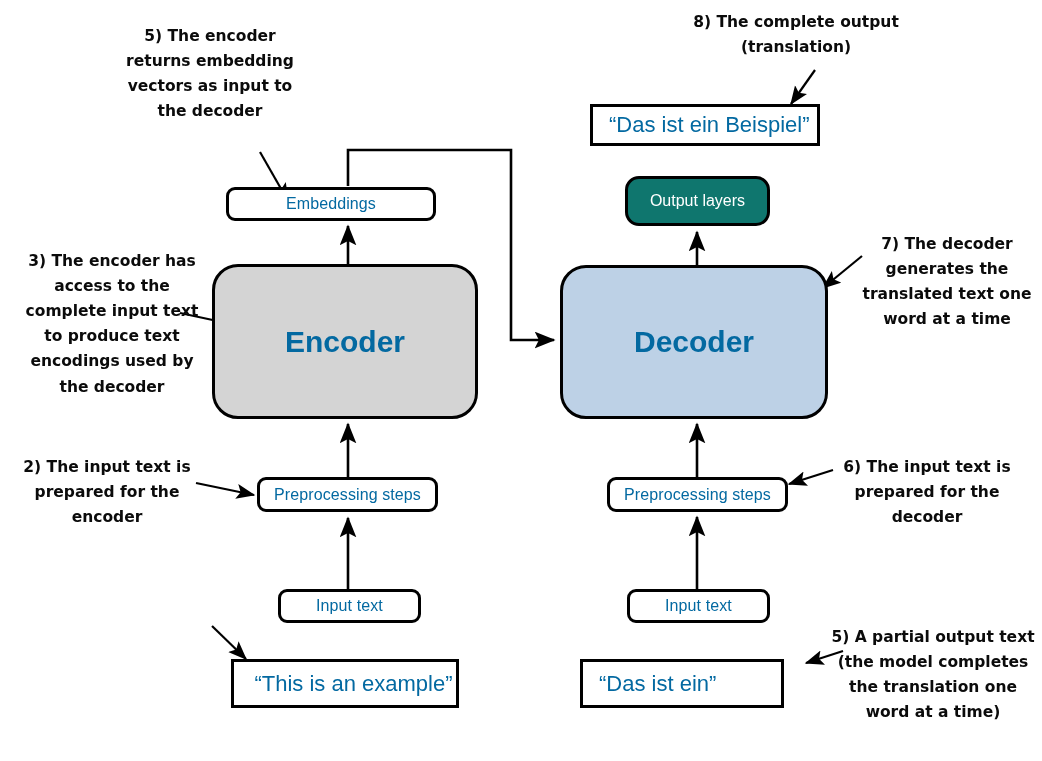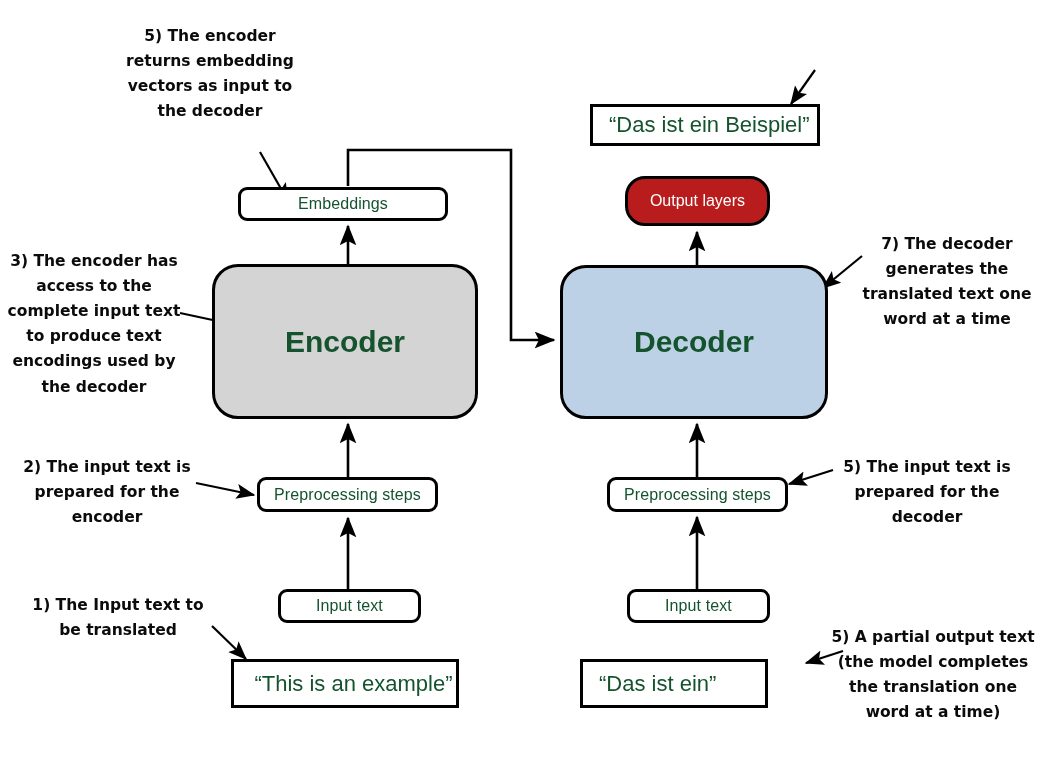--- a/index.html
+++ b/index.html
@@ -25,41 +25,41 @@
     height: 761px;
     pointer-events: none;
   }
   
   .node {
     position: absolute;
     box-sizing: border-box;
     display: flex;
     align-items: center;
     justify-content: center;
-    color: #14532d;
+    color: #0369a1;
     background: #ffffff;
   }
   .pill {
     border: 3px solid #000000;
     border-radius: 9px;
     font-size: 16px;
     letter-spacing: 0.1px;
   }
   .bigblock {
     border: 3px solid #000000;
     border-radius: 26px;
     font-size: 30px;
     font-weight: bold;
   }
   .encoder-block { background: #d4d4d4; }
   .decoder-block { background: #bdd1e6; }
   .outputs-block {
     border: 3px solid #000000;
-    border-radius: 20px;
-    background: #b91c1c;
+    border-radius: 14px;
+    background: #0f766e;
     color: #ffffff;
     font-size: 16px;
   }
   .quotebox {
     border: 3px solid #000000;
     border-radius: 0;
     font-size: 22px;
     background: #ffffff;
     padding-left: 17px;
   }
@@ -124,25 +124,25 @@
   </div>
 
   <div class="node pill" style="left:257px; top:477px; width:181px; height:35px;">
     <span>Preprocessing steps</span>
   </div>
 
   <div class="node bigblock encoder-block" style="left:212px; top:264px; width:266px; height:155px;">
     <span>Encoder</span>
   </div>
 
-  <div class="node pill" style="left:238px; top:187px; width:210px; height:34px;">
+  <div class="node pill" style="left:226px; top:187px; width:210px; height:34px;">
     <span>Embeddings</span>
   </div>
 
-  <div class="node quotebox left-align" style="left:580px; top:659px; width:188px; height:49px;">
+  <div class="node quotebox left-align" style="left:580px; top:659px; width:204px; height:49px;">
     <span>“Das ist ein”</span>
   </div>
 
   <div class="node pill" style="left:627px; top:589px; width:143px; height:34px;">
     <span>Input text</span>
   </div>
 
   <div class="node pill" style="left:607px; top:477px; width:181px; height:35px;">
     <span>Preprocessing steps</span>
   </div>
@@ -152,47 +152,47 @@
   </div>
 
   <div class="node outputs-block" style="left:625px; top:176px; width:145px; height:50px;">
     <span>Output layers</span>
   </div>
 
   <div class="node quotebox left-align" style="left:590px; top:104px; width:230px; height:42px;">
     <span>“Das ist ein Beispiel”</span>
   </div>
 
-  <div class="anno" style="left:18px; top:593px; width:200px;">1) The Input text to
-be translated</div>
 
   <div class="anno" style="left:16px; top:455px; width:182px;">2) The input text is
 prepared for the
 encoder</div>
 
-  <div class="anno" style="left:6px; top:249px; width:176px;">3) The encoder has
+  <div class="anno" style="left:24px; top:249px; width:176px;">3) The encoder has
 access to the
 complete input text
 to produce text
 encodings used by
 the decoder</div>
 
   <div class="anno" style="left:110px; top:24px; width:200px;">5) The encoder
 returns embedding
 vectors as input to
 the decoder</div>
 
   <div class="anno" style="left:826px; top:625px; width:214px;">5) A partial output text
 (the model completes
 the translation one
 word at a time)</div>
 
-  <div class="anno" style="left:828px; top:455px; width:198px;">5) The input text is
+  <div class="anno" style="left:828px; top:455px; width:198px;">6) The input text is
 prepared for the
 decoder</div>
 
   <div class="anno" style="left:860px; top:232px; width:174px;">7) The decoder
 generates the
 translated text one
 word at a time</div>
 
+  <div class="anno" style="left:676px; top:10px; width:240px;">8) The complete output
+(translation)</div>
 
 </div>
 
 </body></html>

